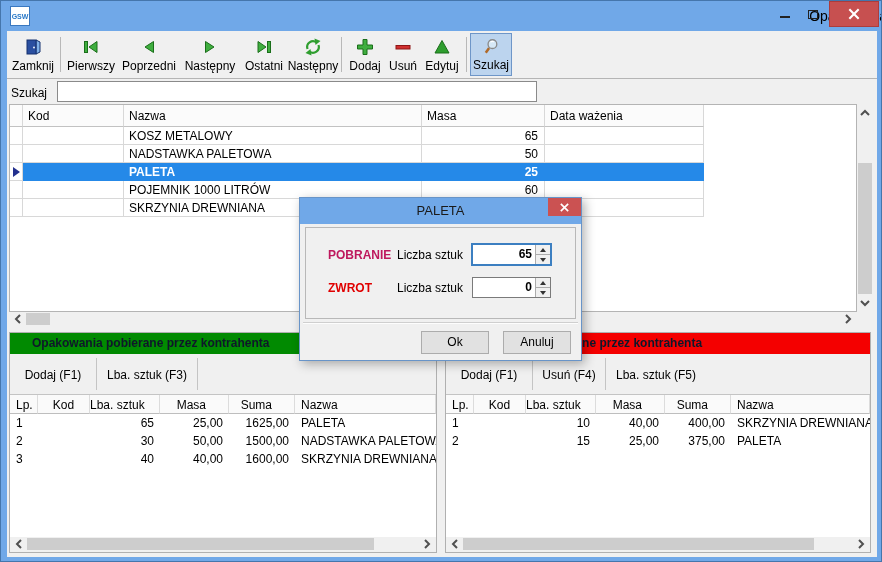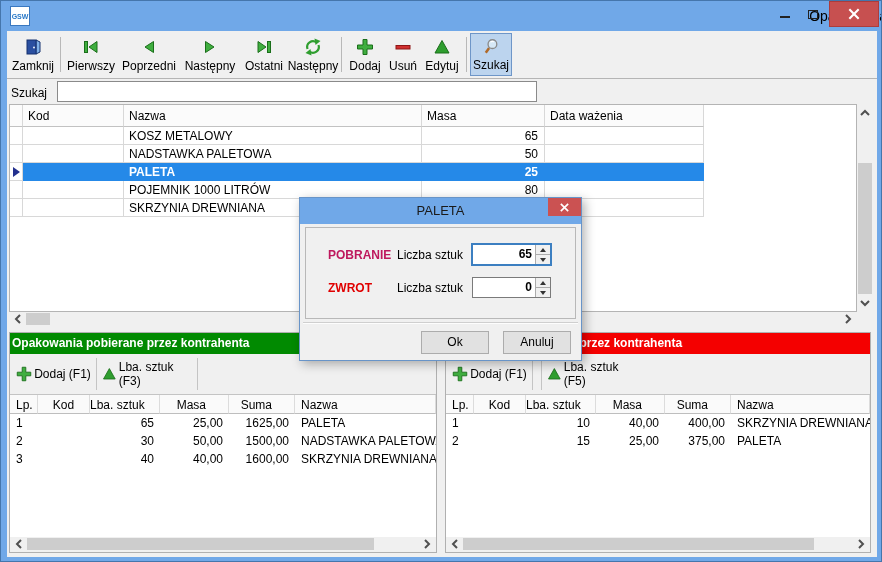--- a/index.html
+++ b/index.html
@@ -68,27 +68,27 @@
   .hscroll { background:#F0F0F0; }
   .hscroll .chev-l { position:absolute; left:1px; top:0; }
   .hscroll .chev-r { position:absolute; right:1px; top:0; }
   .hscroll .thumb { position:absolute; top:1px; height:12px; background:#CDCDCD; }
   .main-hscroll { position:absolute; left:8px; top:311px; width:848px; height:14px; }
   .main-hscroll .thumb { left:17px; width:24px; }
   
   .panel { position:absolute; top:331px; height:221px; background:#fff; border:1px solid #B0B0B0; }
   .panel-left  { left:8px;  width:428px; }
   .panel-right { left:444px; width:426px; }
-  .panel-header { height:21px; color:#ffffff; font-weight:bold; font-size:12px;
-    line-height:21px; padding-left:2px; white-space:nowrap; overflow:hidden; }
+  .panel-header { height:21px; color:#0f172a; font-weight:bold; font-size:12px;
+    line-height:21px; padding-left:22px; white-space:nowrap; overflow:hidden; }
   .panel-left  .panel-header { background:#018A01; }
   .panel-right .panel-header { background:#F40000; }
   .panel-toolbar { height:41px; background:#F0F0F0; border-bottom:1px solid #C4C4C4;
     display:flex; align-items:stretch; padding-left:4px; }
-  .pt-btn { display:flex; flex-direction:row; align-items:center; justify-content:center;
+  .pt-btn { display:flex; flex-direction:column; align-items:center; justify-content:center;
     gap:1px; padding:14px 0; }
   .pt-sep { width:1px; background:#C4C4C4; margin:4px 4px; }
   .panel-table { display:grid; grid-template-columns:28px 52px 70px 69px 66px 1fr;
     grid-template-rows:19px repeat(3,18px); font-size:12px; }
   .pt-h { background:#FAFAFA; border-right:1px solid #DCDCDC; border-bottom:1px solid #BEBEBE;
     padding-top:3px; padding-left:6px; white-space:nowrap; }
   .pt-h.center { text-align:center; padding-left:0; }
   .pt-h.num { text-align:right; padding-right:22px; padding-left:0; }
   .pt-c { padding-top:2px; padding-left:6px; white-space:nowrap; overflow:hidden; }
   .pt-c.num { text-align:right; padding-right:6px; padding-left:0; }
@@ -305,21 +305,21 @@
       <div class="mg-c"></div>
       <div class="mg-c">PALETA</div>
       <div class="mg-c num">25</div>
       <div class="mg-c"></div>
       <div class="mg-c filler"></div>
     </div>
     <div class="mg-row">
       <div class="mg-sel-col"></div>
       <div class="mg-c"></div>
       <div class="mg-c">POJEMNIK 1000 LITRÓW</div>
-      <div class="mg-c num">80</div>
+      <div class="mg-c num">60</div>
       <div class="mg-c"></div>
       <div class="mg-c filler"></div>
     </div>
     <div class="mg-row">
       <div class="mg-sel-col"></div>
       <div class="mg-c"></div>
       <div class="mg-c">SKRZYNIA DREWNIANA</div>
       <div class="mg-c num"></div>
       <div class="mg-c"></div>
       <div class="mg-c filler"></div>
@@ -406,20 +406,26 @@
   <div class="panel panel-right">
     <div class="panel-header">Opakowania zwracane przez kontrahenta</div>
     <div class="panel-toolbar">
       <div class="pt-btn" style="width:78px">
         <svg class="ic18">
             <use href="#i-plus"></use>
           </svg>
         <span>Dodaj (F1)</span>
       </div>
       <div class="pt-sep"></div>
+      <div class="pt-btn" style="width:64px">
+        <svg class="ic18">
+            <use href="#i-minus"></use>
+          </svg>
+        <span>Usuń (F4)</span>
+      </div>
       <div class="pt-sep"></div>
       <div class="pt-btn" style="width:92px">
         <svg class="ic18">
             <use href="#i-tri"></use>
           </svg>
         <span>Lba. sztuk (F5)</span>
       </div>
     </div>
     <div class="panel-table">
       <div class="pt-h">Lp.</div>

